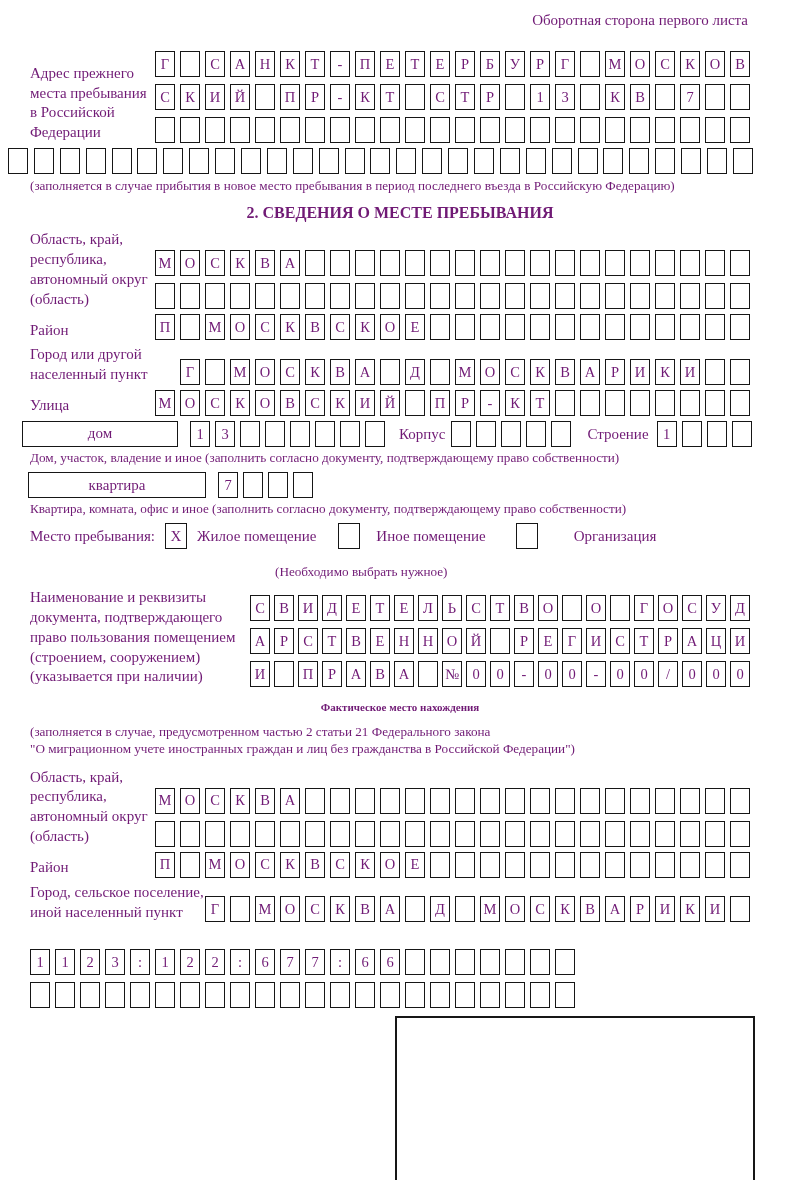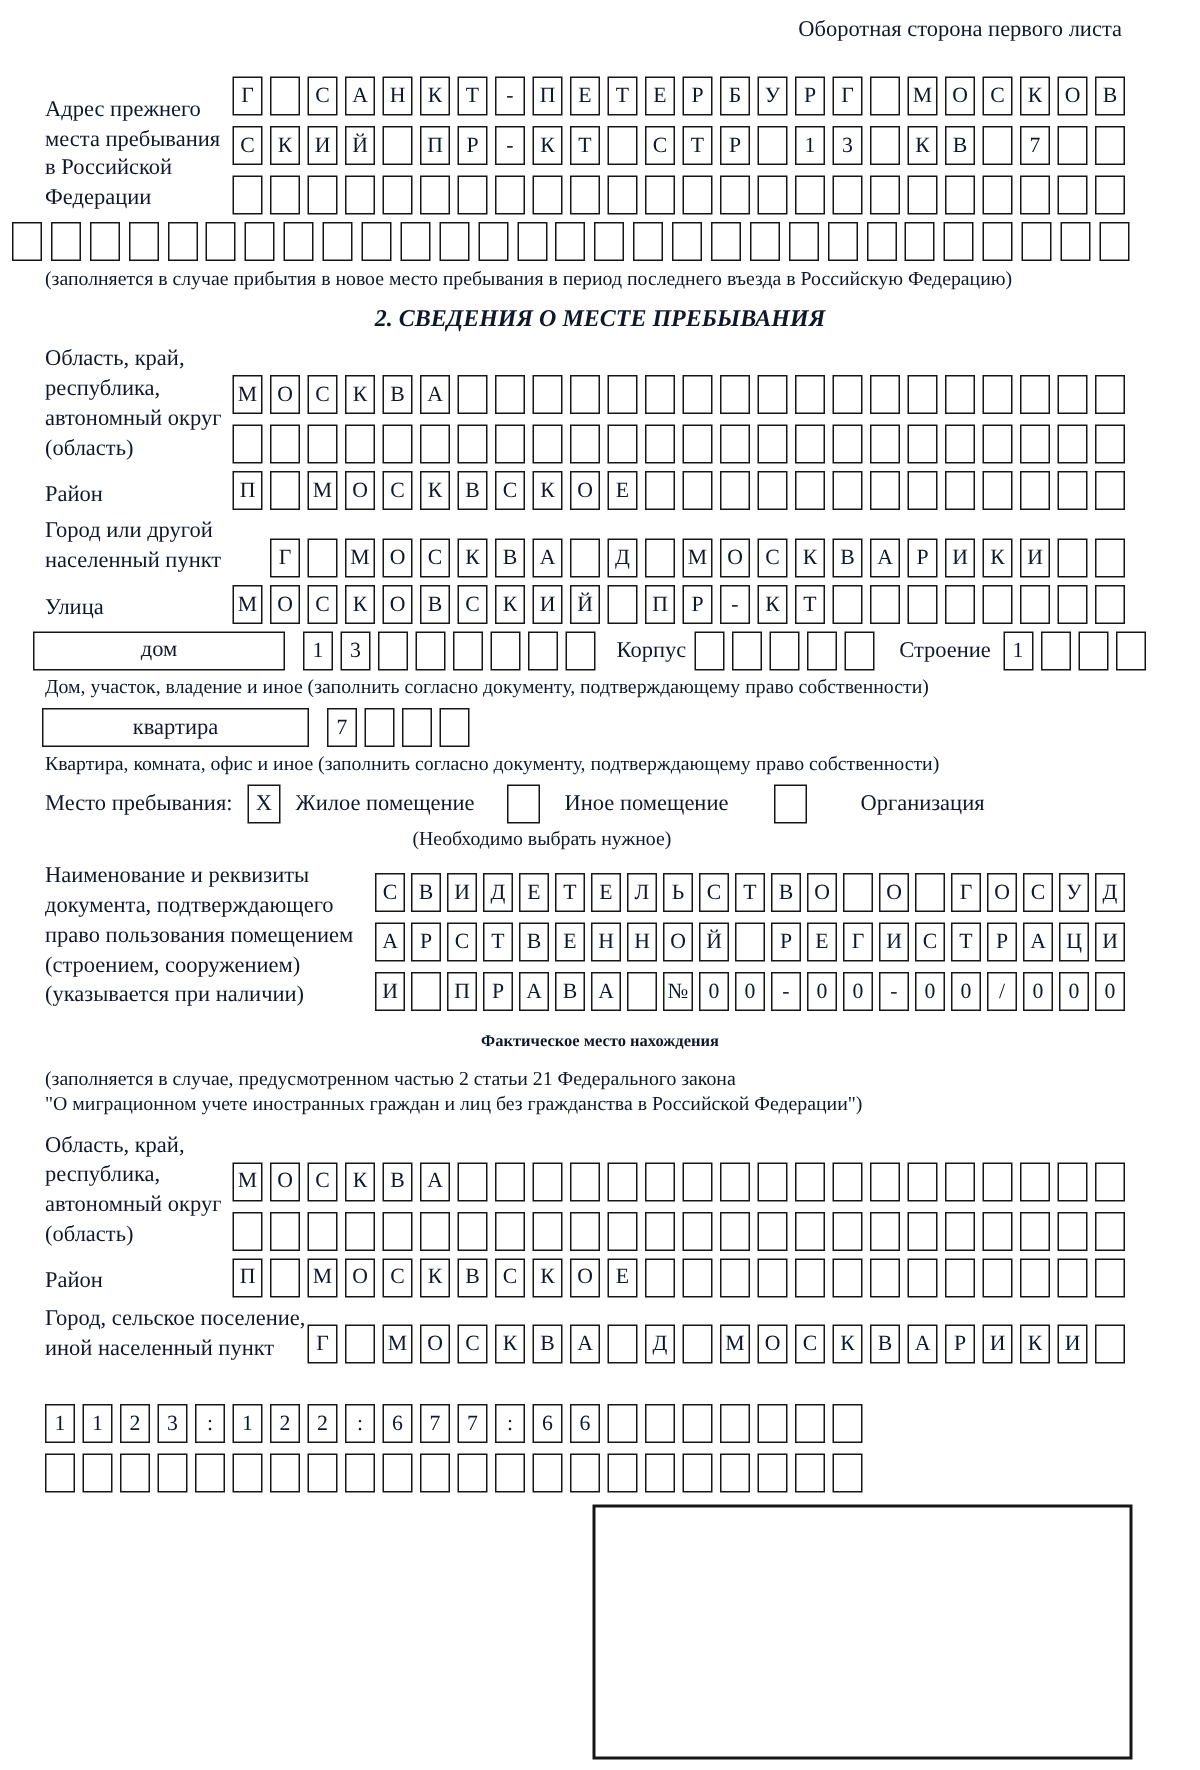--- a/index.html
+++ b/index.html
@@ -1,21 +1,21 @@
 <!DOCTYPE html>
 <html><head>
 <meta charset="utf-8">
 <style>
   html,body{margin:0;padding:0;background:#fff;}
   .page{
     position:relative;
     width:800px;height:1180px;
     margin:0 auto;
     background:#fff;
-    color:#0f172a;
+    color:#701a75;
     font-family:"Liberation Serif", "DejaVu Serif", serif;
     box-sizing:border-box;
     padding:12px 30px 0 30px;
     overflow:hidden;
   }
   .top-note{
     text-align:right;
     font-size:15px;
     margin-right:22px;
     margin-bottom:22px;
@@ -35,21 +35,20 @@
     border:1.8px solid #161616;
     display:inline-flex;align-items:center;justify-content:center;
     font-size:14.5px;line-height:1;
     background:#fff;
   }
   .caption{font-size:13.2px;line-height:1.3;}
   .center{text-align:left;}
   .section-title{
     text-align:center;font-weight:bold;font-size:16px;
     margin:10px 0 8px 0;
-    font-style:italic;
   }
   .fullrow{margin-left:-22px;margin-bottom:3px;}
   .widebox{
     box-sizing:border-box;
     border:1.8px solid #161616;
     height:26px;
     display:inline-flex;align-items:center;justify-content:center;
     font-size:15px;
     background:#fff;
     flex-shrink:0;
@@ -57,21 +56,21 @@
   .inline-label{font-size:15px;line-height:26px;white-space:nowrap;}
   .checkbox{
     width:22px;height:26px;
     box-sizing:border-box;
     border:1.8px solid #161616;
     display:inline-flex;align-items:center;justify-content:center;
     font-size:15px;
     background:#fff;
     flex-shrink:0;
   }
-  .stayrow{display:flex;align-items:center;margin-top:6px;margin-bottom:2px;}
+  .stayrow{display:flex;align-items:center;margin-top:6px;margin-bottom:15px;}
   .hint{font-size:13.2px;margin-left:245px;margin-bottom:8px;}
   .subtitle{text-align:center;font-weight:bold;font-size:11px;margin:14px 0 10px 0;}
   .stamp-wrap{margin-left:365px;margin-top:8px;}
   .stamp-box{
     width:360px;height:170px;
     box-sizing:border-box;
     border:2px solid #161616;
     background:#fff;
   }
   .ml25{margin-left:25px;}
@@ -346,21 +345,21 @@
         <span class="cell"></span>
         <span class="cell"></span>
         <span class="cell"></span>
         <span class="cell"></span>
         <span class="cell"></span>
         <span class="cell"></span>
       </div>
   </div>
 
   <div class="housewrap">
-    <div class="widebox" style="width:168px;">дом</div>
+    <div class="widebox" style="width:156px;">дом</div>
     <div class="spacer" style="width:12px;"></div>
     <div class="cellrow">
         <span class="cell">1</span>
         <span class="cell">3</span>
         <span class="cell"></span>
         <span class="cell"></span>
         <span class="cell"></span>
         <span class="cell"></span>
         <span class="cell"></span>
         <span class="cell"></span>

